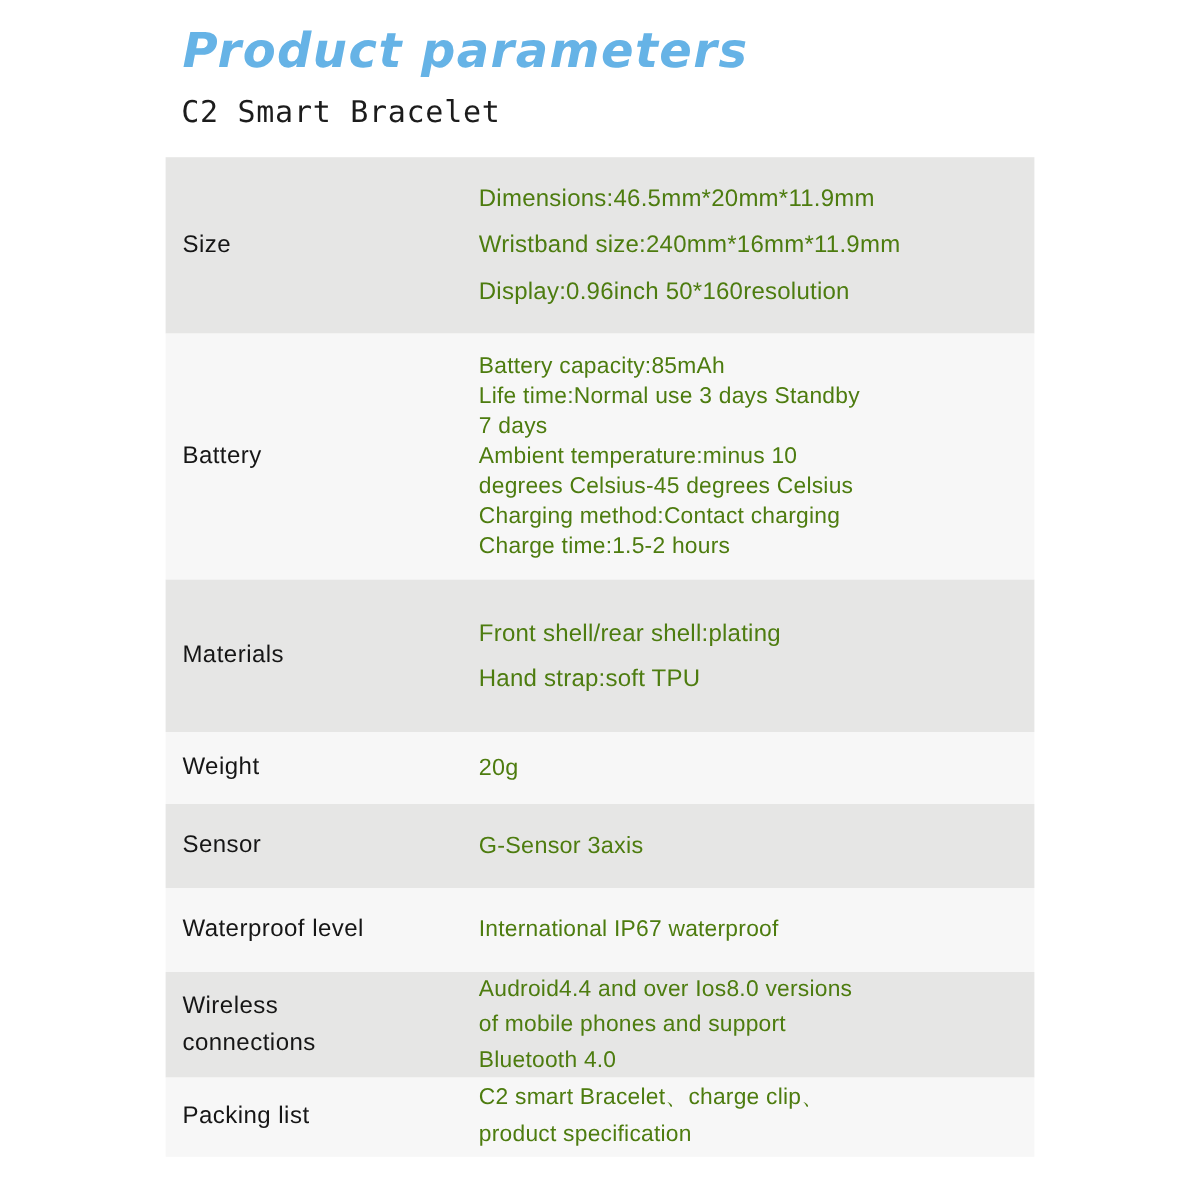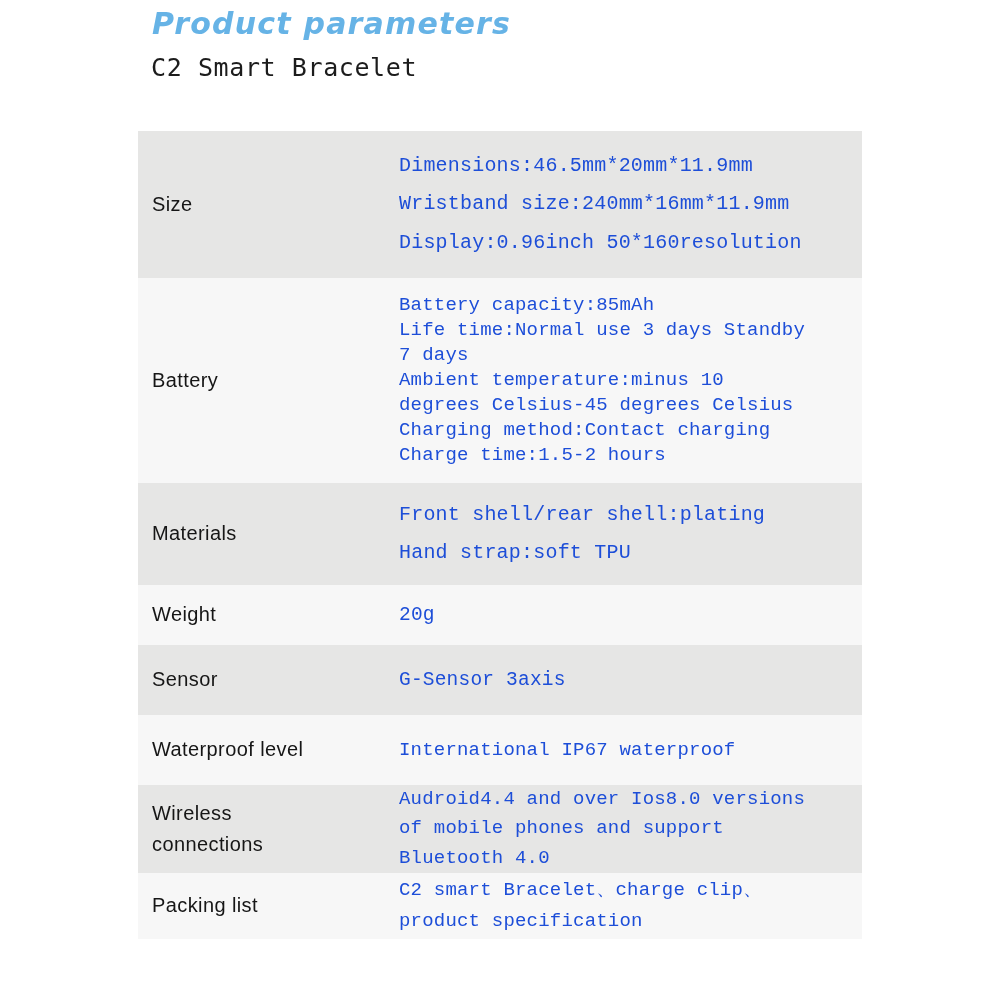--- a/index.html
+++ b/index.html
@@ -27,27 +27,27 @@
 
   
   .header {
     position: absolute;
     left: 138px;
     top: 0;
     width: 740px;
   }
   .title-main {
     font-family: "DejaVu Sans", "Liberation Sans", sans-serif;
-    font-size: 30px;
+    font-size: 40px;
     font-weight: bold;
     font-style: italic;
     letter-spacing: 1.2px;
     color: #66b3e6;
     margin: 0;
-    padding: 4px 0 0 14px;
+    padding: 17px 0 0 14px;
     line-height: 1.3;
     white-space: nowrap;
   }
   .title-sub {
     font-family: "DejaVu Sans Mono", "Liberation Mono", monospace;
     font-size: 25px;
     font-weight: normal;
     color: #1c1c1c;
     margin: 0;
     padding: 9px 0 0 13px;
@@ -81,37 +81,37 @@
     font-family: Liberation Sans, sans-serif;
     font-size: 20px;
     color: #161616;
     letter-spacing: 0.4px;
     line-height: 1.48;
   }
   .spec-value {
     box-sizing: border-box;
     flex: 1 1 auto;
     padding-right: 10px;
-    font-family: Liberation Mono, monospace;
+    font-family: Liberation Sans, sans-serif;
     font-size: 19.5px;
-    color: #1d4ed8;
+    color: #4d7c0f;
     letter-spacing: 0.2px;
     line-height: 1.48;
   }
   .spec-value .vline { display: block; white-space: nowrap; }
   .spec-label .lline { display: block; white-space: nowrap; }
 
   
   .r-size    { height: 147px; }
   .r-size .spec-value { line-height: 1.93; font-size: 20px; }
 
   .r-battery { height: 205px; }
   .r-battery .spec-value { line-height: 1.32; font-size: 19px; }
 
-  .r-materials { height: 102px; }
+  .r-materials { height: 127px; }
   .r-materials .spec-value { line-height: 1.9; font-size: 20px; }
 
   .r-weight { height: 60px; }
   .r-sensor { height: 70px; }
   .r-waterproof { height: 70px; }
   .r-waterproof .spec-value { font-size: 19px; }
 
   .r-wireless { height: 88px; }
   .r-wireless .spec-value { line-height: 1.56; font-size: 19px; }
   .r-wireless .spec-label { line-height: 1.55; }

